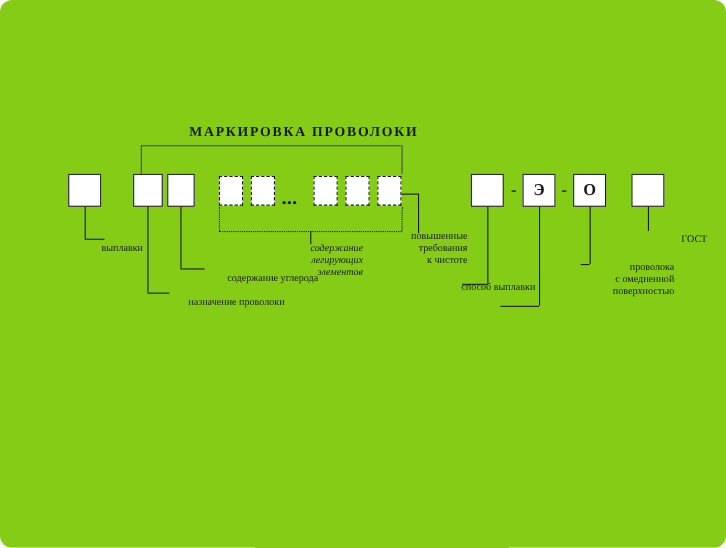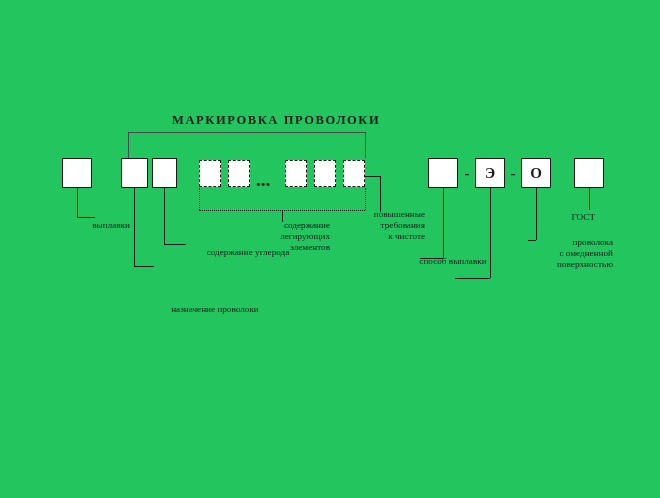--- a/index.html
+++ b/index.html
@@ -4,24 +4,25 @@
 <style>
   html, body {
     margin: 0;
     padding: 0;
     background: #ffffff;
   }
   #canvas {
     position: relative;
     width: 660px;
     height: 498px;
-    background: #22c55e;
+    background: #84cc16;
     font-family: "Liberation Serif", serif;
     color: #000000;
     overflow: hidden;
+    border-radius: 11px;
   }
   .title {
     position: absolute;
     left: 172px;
     top: 113px;
     font-family: "Liberation Serif", serif;
     font-size: 12.5px;
     letter-spacing: 1.6px;
     font-weight: 700;
     color: #1a1a1a;
@@ -153,34 +154,34 @@
   <div class="ln v" style="left:490px; top:188px; height:90px;"></div>
   <div class="ln h" style="left:455px; top:278px; width:35px;"></div>
 
   <div class="ln v" style="left:536px; top:188px; height:52px;"></div>
   <div class="ln h" style="left:528px; top:240px; width:8px;"></div>
 
   <div class="ln v" style="left:589px; top:188px; height:22px;"></div>
 
   <div class="cap center" style="left:68px; top:220px; width:62px;">выплавки</div>
 
-  <div class="cap left" style="left:130px; top:269px; width:170px;margin-top:35px;">назначение проволоки</div>
+  <div class="cap left" style="left:130px; top:269px; width:170px;">назначение проволоки</div>
 
   <div class="cap left" style="left:168px; top:247px; width:160px;">содержание углерода</div>
 
-  <div class="cap center" style="left:238px; top:220px; width:92px;">содержание
+  <div class="cap center" style="left:238px; top:220px; width:92px;font-style:italic;">содержание
 легирующих
 элементов</div>
 
   <div class="cap center" style="left:345px; top:209px; width:80px;">повышенные
 требования
 к чистоте</div>
 
   <div class="cap left" style="left:352px; top:256px; width:130px;margin-left:36px;">способ выплавки</div>
 
 
   <div class="cap center" style="left:521px; top:237px; width:92px;">проволока
 с омедненной
 поверхностью</div>
 
-  <div class="cap center" style="left:553px; top:212px; width:42px;">ГОСТ</div>
+  <div class="cap center" style="left:601px; top:212px; width:42px;">ГОСТ</div>
 
 </div>
 
 </body></html>

